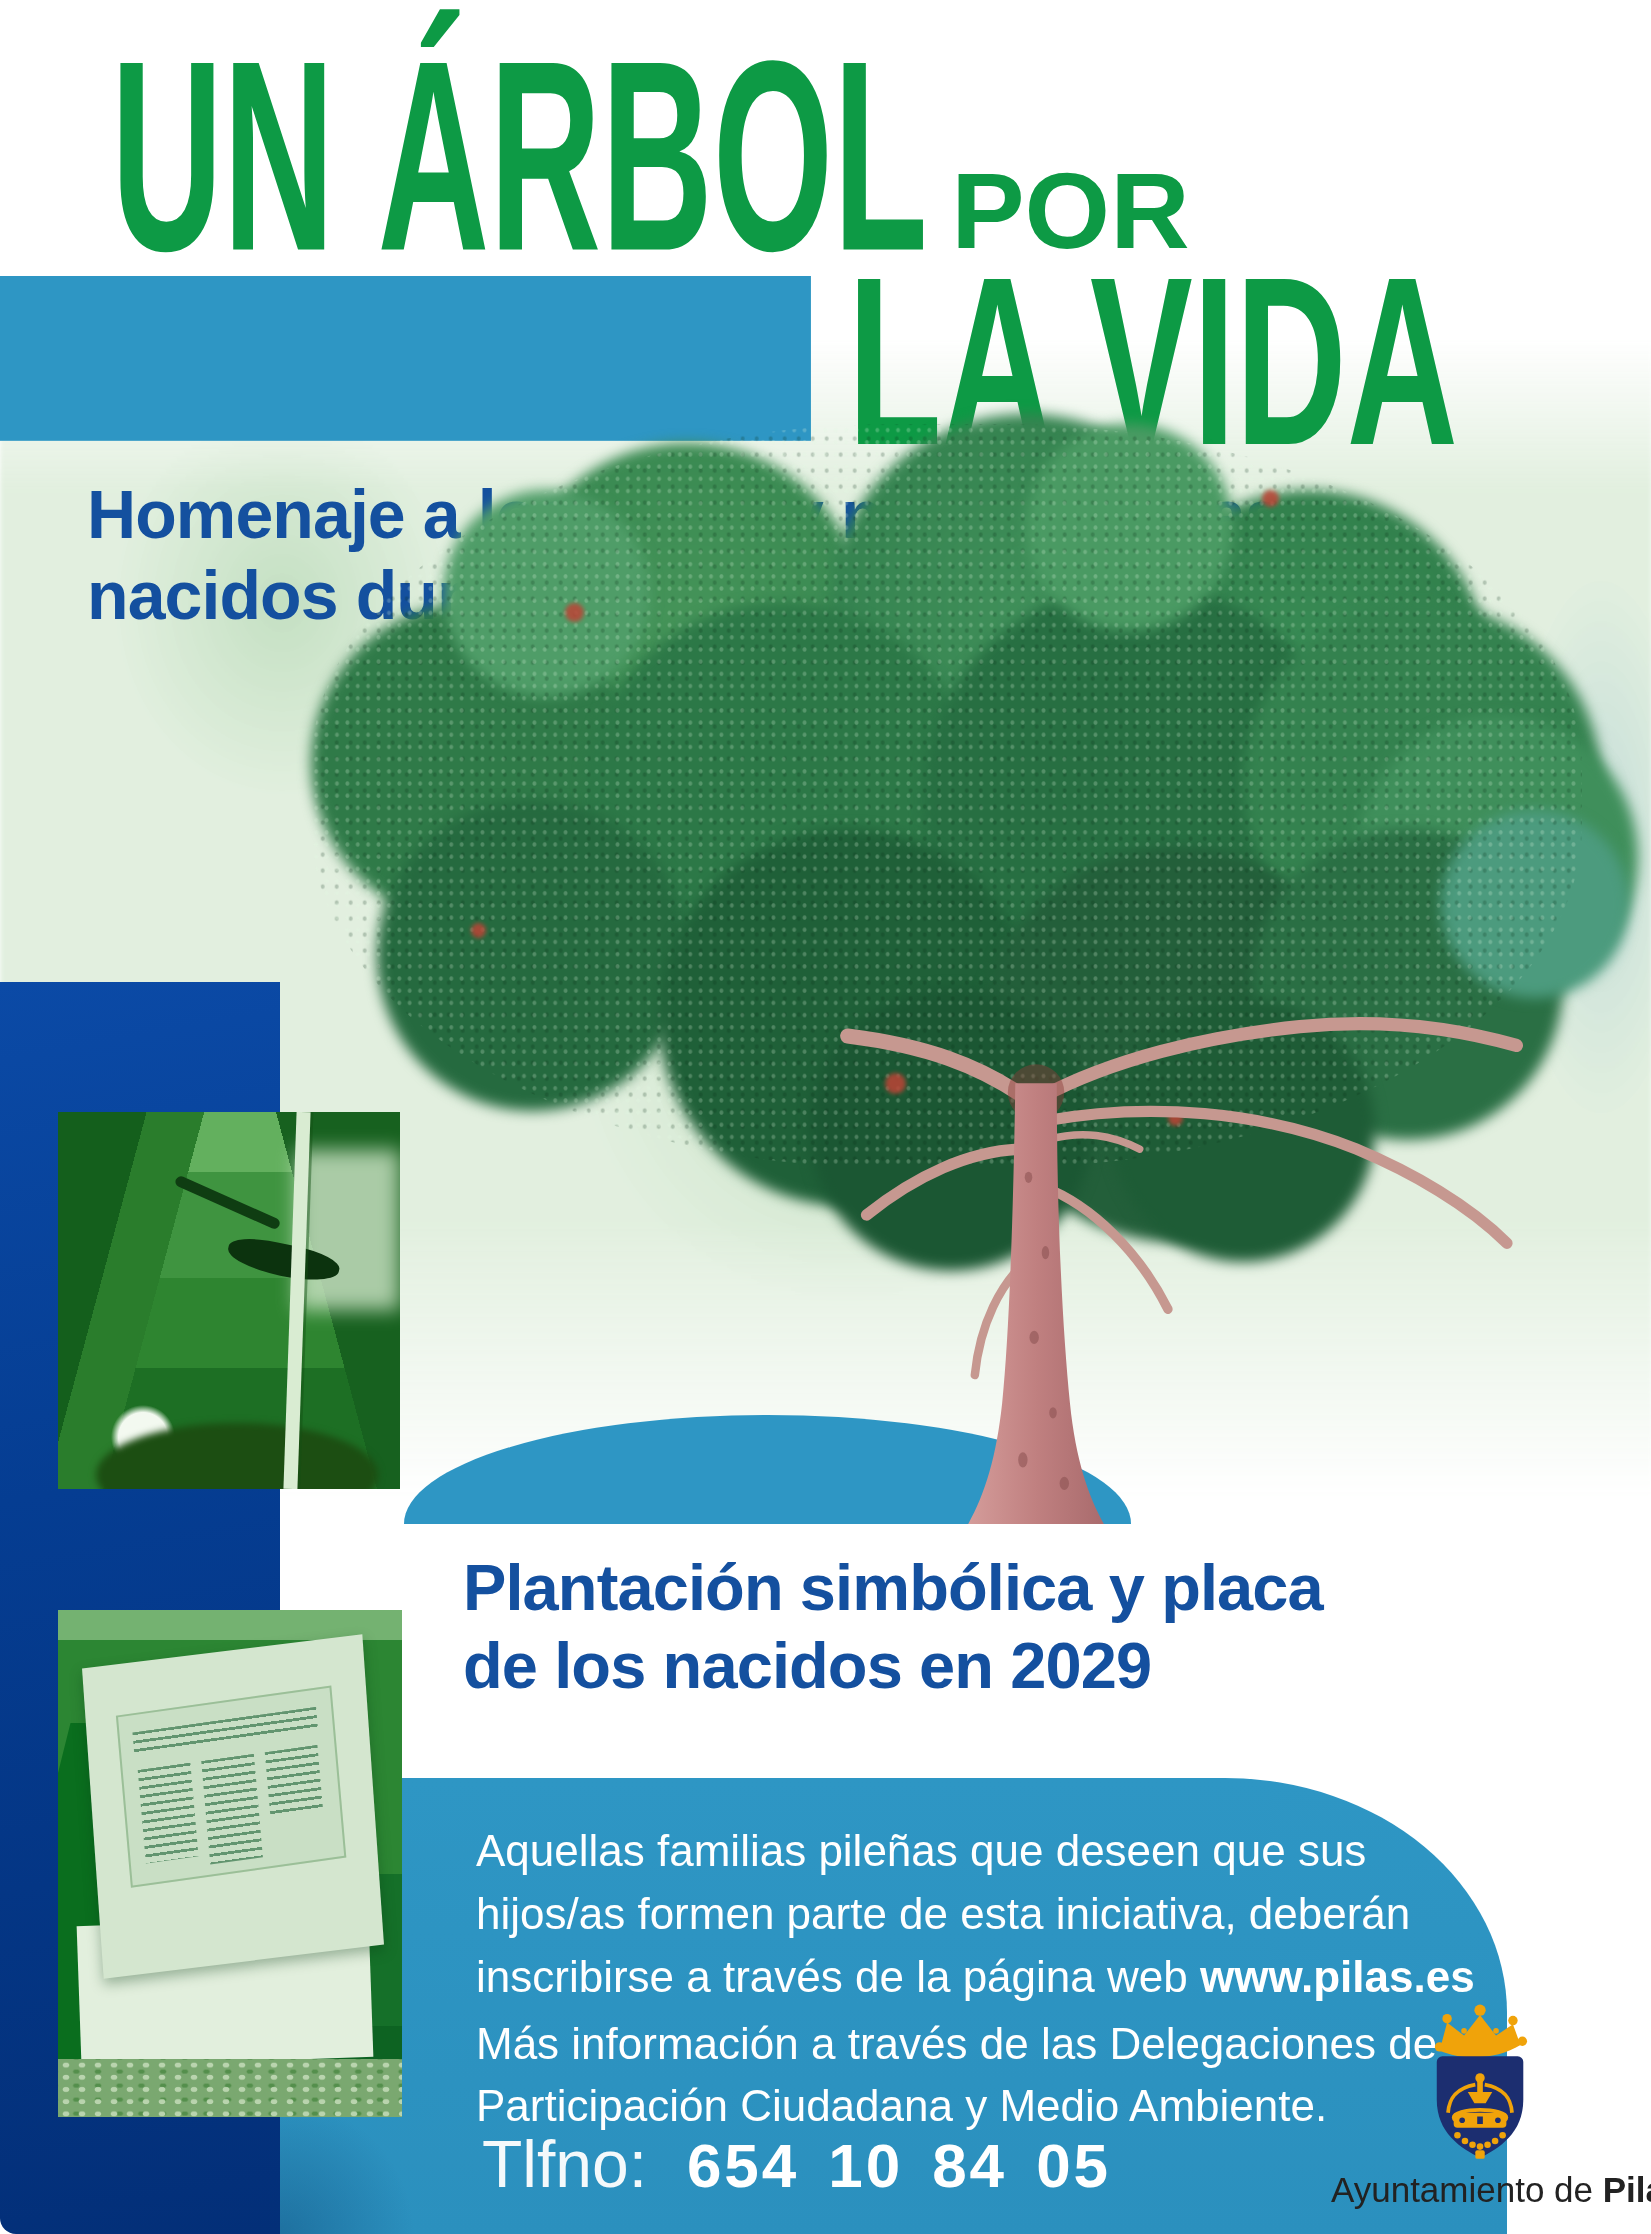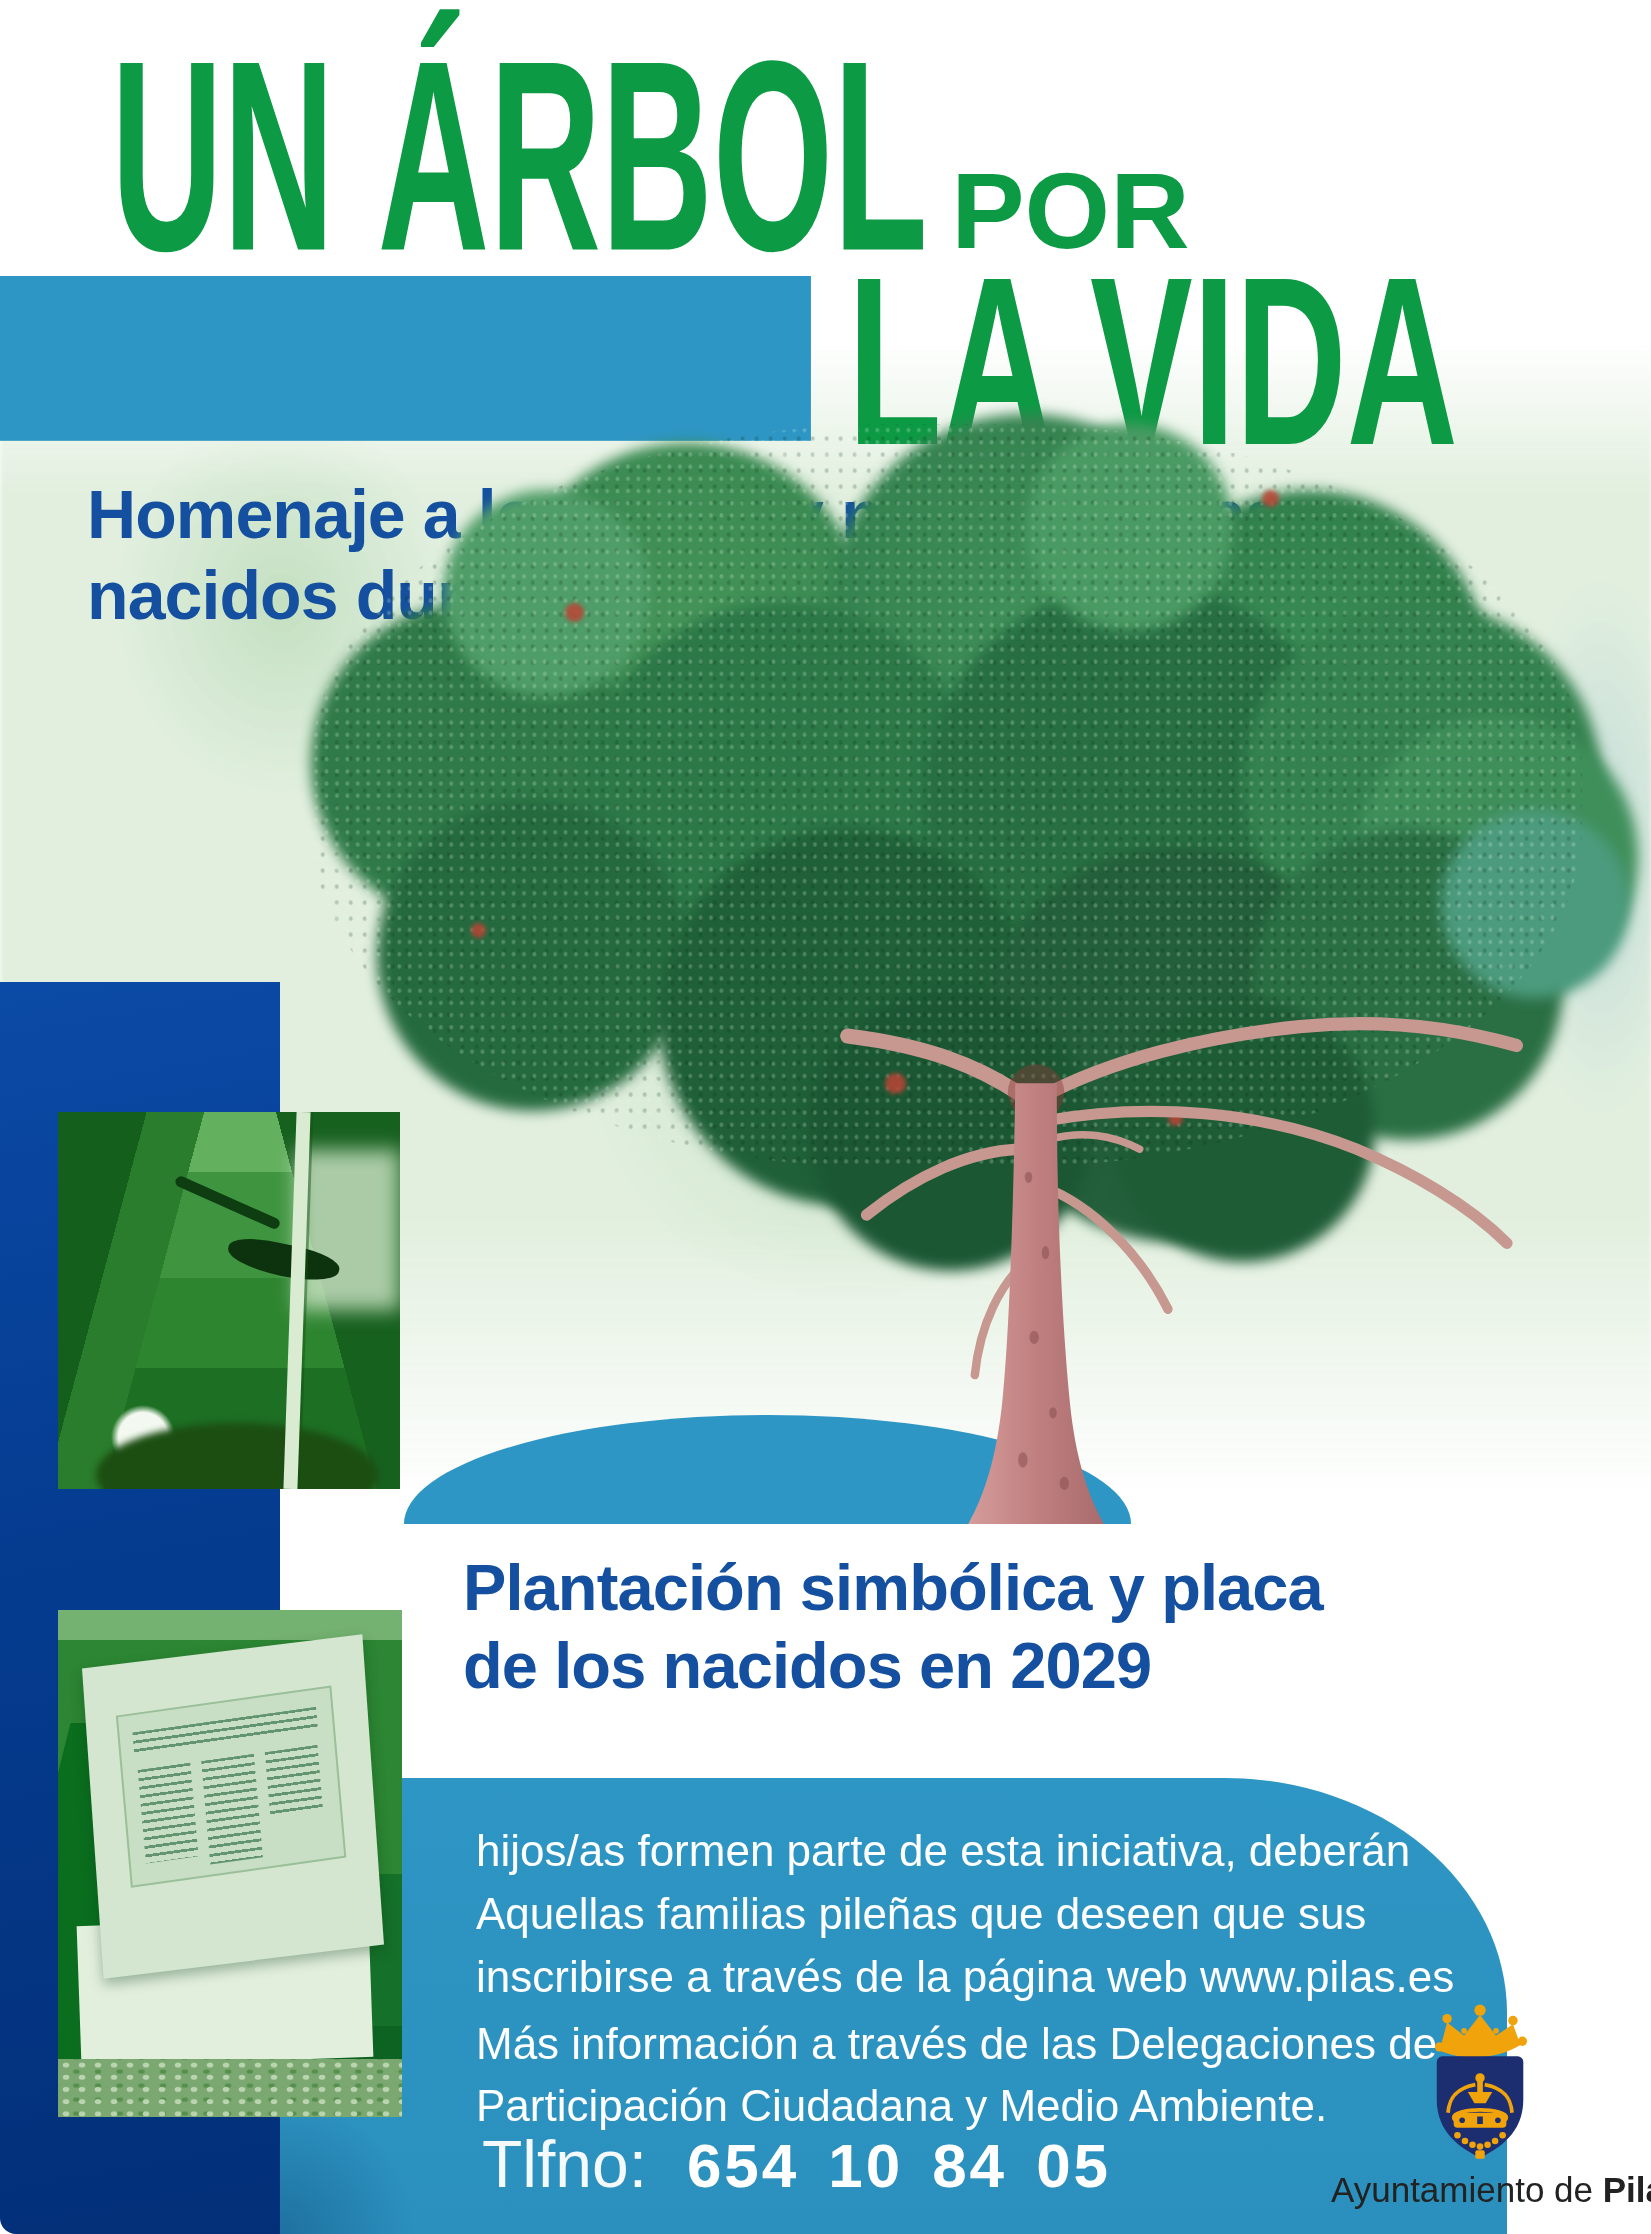--- a/index.html
+++ b/index.html
@@ -96,21 +96,21 @@
     border-top-right-radius:282px 235px;border-top-left-radius:34px;
   }
   .heading{
     position:absolute;left:463px;top:1549px;color:#14509f;font-weight:bold;
     font-size:65px;line-height:78px;letter-spacing:-0.9px;white-space:nowrap;
   }
   .para{
     position:absolute;left:476px;top:1819px;color:#ffffff;
     font-size:44px;line-height:63px;white-space:nowrap;font-weight:normal;
   }
-  .para b{font-weight:normal;}
+  .para b{font-weight:bold;}
   .info-lines{
     position:absolute;left:476px;top:2013px;color:#ffffff;
     font-size:44px;line-height:62px;white-space:nowrap;
   }
   .phone-row{
     position:absolute;left:482px;top:2126px;display:flex;align-items:baseline;color:#ffffff;white-space:nowrap;
   }
   .phone-label{font-size:66px;font-weight:normal;opacity:.95;}
   .phone-number{font-size:62px;font-weight:bold;margin-left:40px;letter-spacing:2.8px;word-spacing:9.4px;}
   
@@ -221,22 +221,22 @@
     </div>
     <div class="p2-gravel"></div>
   </div>
 
   <div class="heading">
     <div>Plantación simbólica y placa</div>
     <div>de los nacidos en 2029</div>
   </div>
 
   <div class="para">
+    <div>Aquellas familias pileñas que deseen que sus</div>
     <div>hijos/as formen parte de esta iniciativa, deberán</div>
-    <div>Aquellas familias pileñas que deseen que sus</div>
     <div>
       <span>inscribirse a través de la página web </span><b>www.pilas.es</b>
     </div>
   </div>
 
   <div class="info-lines">
     <div>Más información a través de las Delegaciones de</div>
     <div>Participación Ciudadana y Medio Ambiente.</div>
   </div>
 

